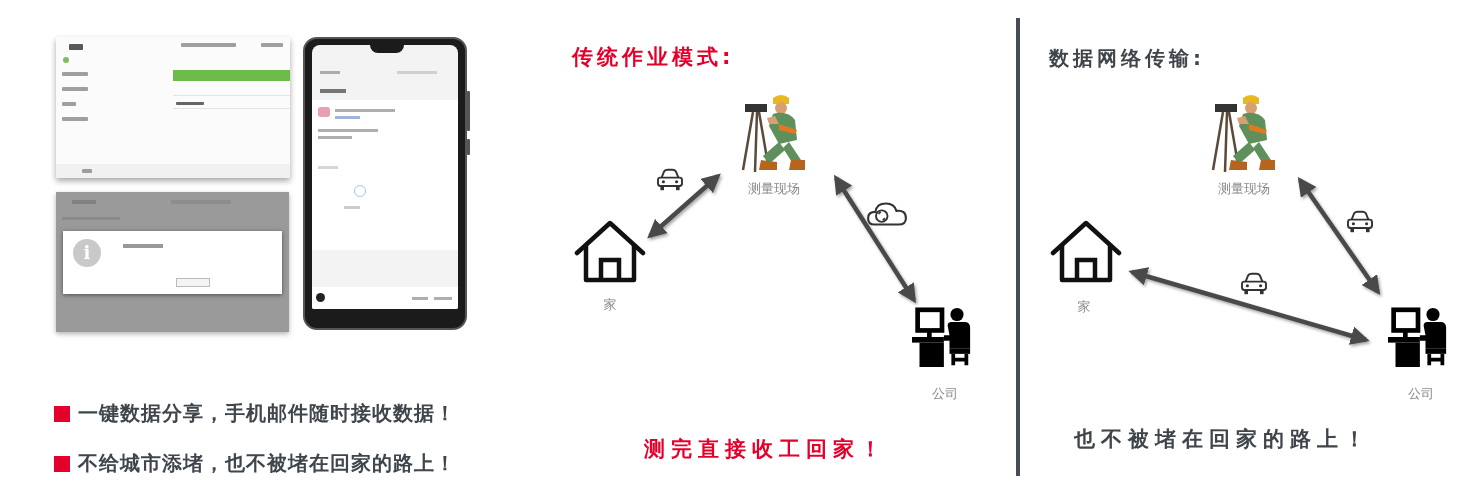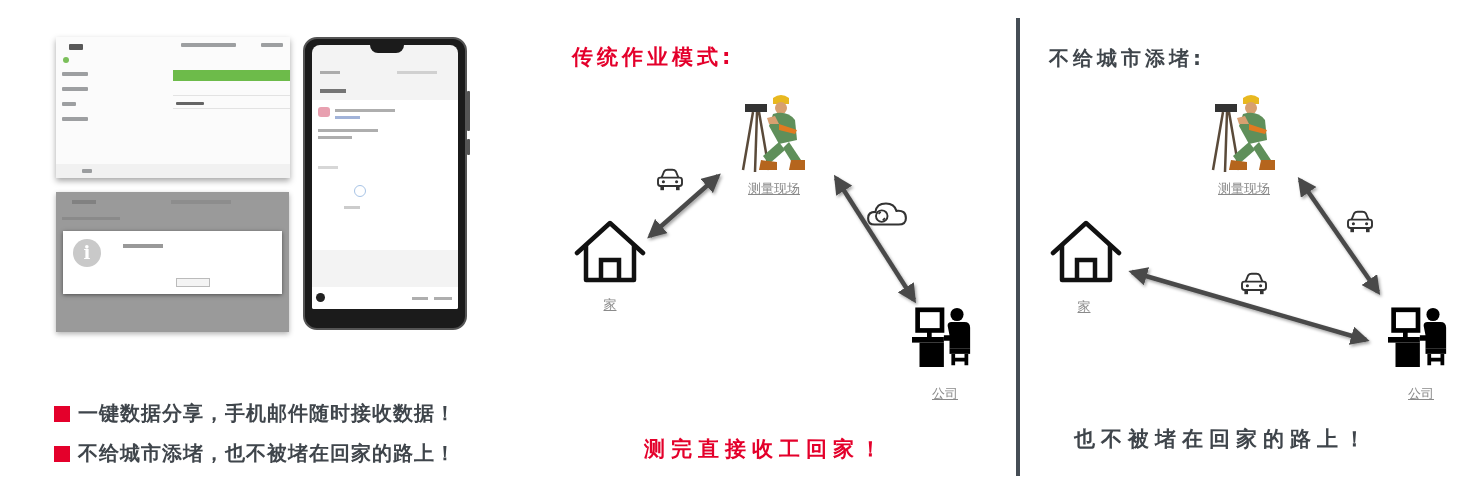--- a/index.html
+++ b/index.html
@@ -36,21 +36,21 @@
   
   .bullet { left: 16px; display: flex; align-items: center; font-size: 20px; font-weight: bold; color: #3f454b; letter-spacing: 1px; padding-left: 38px; }
   .bullet .sq { width: 16px; height: 16px; background: #e4002b; margin-right: 8px; flex: none; }
 
   
   .h-red { color: #e4002b; font-size: 21px; font-weight: bold; letter-spacing: 4px; }
   .h-dark { color: #3f454b; font-size: 20px; font-weight: bold; letter-spacing: 4px; }
   .slogan-red { color: #e4002b; font-size: 21px; font-weight: bold; letter-spacing: 6px; }
   .slogan-dark { color: #3f454b; font-size: 21px; font-weight: bold; letter-spacing: 6px; }
 
-  .lbl { font-size: 13px; color: #8a8a8a; text-align: center; text-decoration: underline; }
+  .lbl { font-size: 13px; color: #8a8a8a; text-align: center; }
 
   .divider { left: 1016px; top: 18px; width: 4px; height: 458px; background: #454d55; }
   svg { position: absolute; overflow: visible; }
 </style>
 </head>
 <body>
 
 <svg width="0" height="0" style="position:absolute">
   <defs>
     <marker id="ah" viewBox="0 0 10 10" refX="8" refY="5" markerWidth="4.2" markerHeight="4.2" orient="auto-start-reverse">
@@ -159,21 +159,21 @@
     </div>
   </div>
   <div class="sidebtn" style="top:52px;height:40px;"></div>
   <div class="sidebtn" style="top:100px;height:16px;"></div>
 </div>
 
 <div class="abs bullet" style="top:400px;">
   <span class="sq"></span>
   <span>一键数据分享，手机邮件随时接收数据！</span>
 </div>
-<div class="abs bullet" style="top:440px;">
+<div class="abs bullet" style="top:450px;">
   <span class="sq"></span>
   <span>不给城市添堵，也不被堵在回家的路上！</span>
 </div>
 
 <div class="abs h-red" style="left:572px;top:43px;">传统作业模式:</div>
 
 <svg class="abs" style="left:736px;top:94px;" width="76" height="80">
     <use href="#surveyor"></use>
   </svg>
 <div class="abs lbl" style="left:730px;top:180px;width:88px;">测量现场</div>
@@ -198,21 +198,21 @@
     <use href="#car"></use>
   </svg>
 <svg class="abs" style="left:866px;top:200px;" width="42" height="28">
     <use href="#cloud"></use>
   </svg>
 
 <div class="abs slogan-red" style="left:644px;top:435px;">测完直接收工回家！</div>
 
 <div class="abs divider"></div>
 
-<div class="abs h-dark" style="left:1049px;top:45px;">不给城市添堵:</div>
+<div class="abs h-dark" style="left:1049px;top:45px;">数据网络传输:</div>
 
 <svg class="abs" style="left:1206px;top:94px;" width="76" height="80">
     <use href="#surveyor"></use>
   </svg>
 <div class="abs lbl" style="left:1200px;top:180px;width:88px;">测量现场</div>
 
 <svg class="abs" style="left:1050px;top:220px;" width="72" height="64">
     <use href="#house"></use>
   </svg>
 <div class="abs lbl" style="left:1064px;top:298px;width:40px;">家</div>

